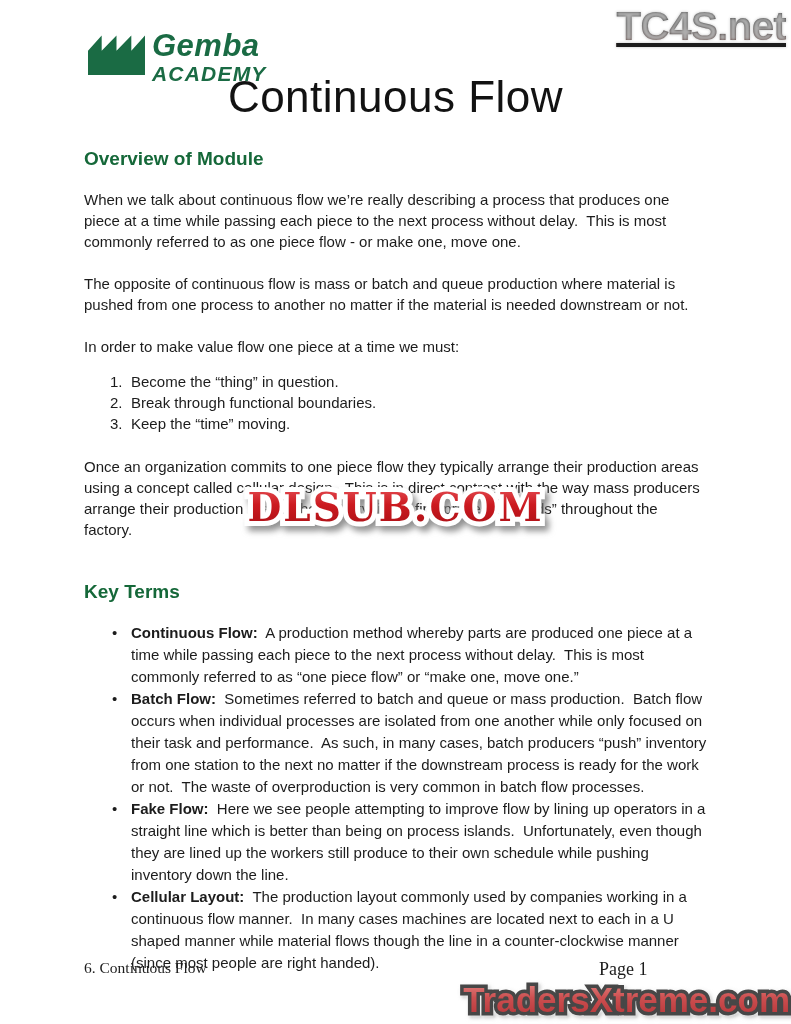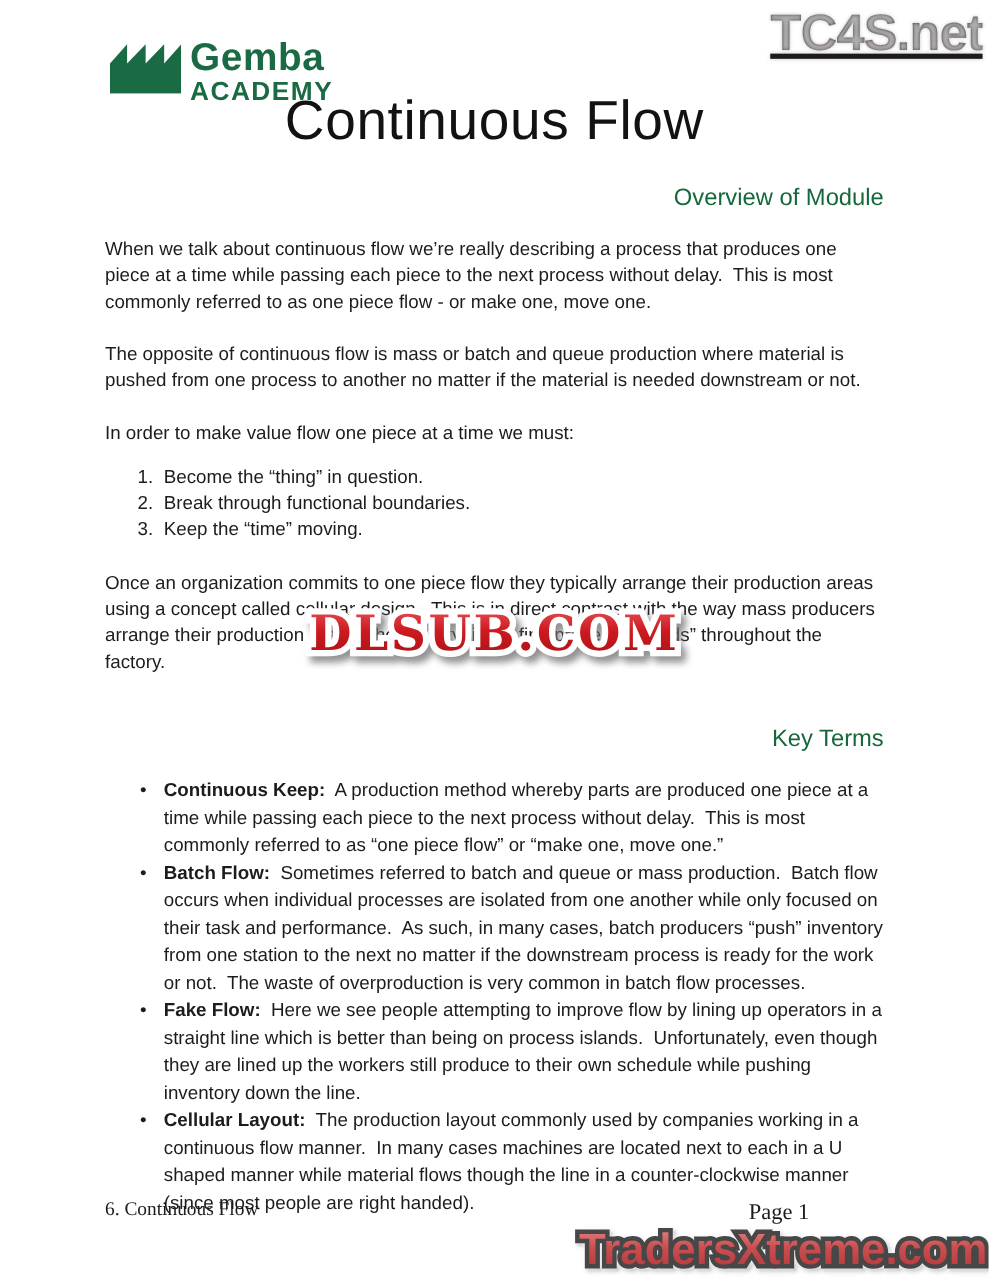--- a/index.html
+++ b/index.html
@@ -8,21 +8,21 @@
     width:791px; height:1024px;
     margin:0 auto;
     background:#ffffff;
     overflow:hidden;
     font-family:"Liberation Sans", sans-serif;
     color:#1c1c1c;
   }
   .content { padding:0 84px; }
 
   
-  .logo { position:absolute; left:88px; top:30px; display:flex; align-items:flex-start; gap:7px; }
+  .logo { position:absolute; left:88px; top:30px; display:flex; align-items:flex-start; gap:7px;font-style:italic; }
   .factory { width:57px; height:45px; background:#1a6b44;
     clip-path: polygon(0 100%, 0 46%, 24% 12%, 24% 46%, 50% 12%, 50% 46%, 76% 12%, 76% 46%, 100% 12%, 100% 100%); }
   .logo-text { line-height:1; }
   .logo-name { font-size:31px; font-weight:bold; color:#1a6b44; letter-spacing:0.5px; }
   .logo-sub  { font-size:21px; font-weight:bold; color:#1a6b44; letter-spacing:1.2px; margin-top:2px; }
 
   
   .wm { position:absolute; white-space:nowrap; pointer-events:none; }
   .wm .layer { position:relative; display:block; }
   .wm .under { position:absolute; left:0; top:0; z-index:0; }
@@ -48,21 +48,21 @@
     filter:drop-shadow(0 0 2px rgba(255,255,255,0.95)) drop-shadow(2px 2px 1px rgba(160,160,160,0.6));text-align:center; }
   .wm-traders .under { -webkit-text-stroke:7px #474747; color:#474747; }
   .wm-traders .over {
     background:linear-gradient(180deg,#e58a87 0%, #cc4f50 45%, #b53438 100%);
     -webkit-background-clip:text; background-clip:text;
     -webkit-text-fill-color:transparent; color:#cc4f50; }
 
   
   h1.title { margin:0; padding-top:73px; text-align:center;
     font-size:44px; font-weight:normal; letter-spacing:0.5px; color:#121212; line-height:1.1; }
-  h2.green { margin:27px 0 0; font-size:19px; font-weight:normal; color:#156839;text-align:right; }
+  h2.green { margin:27px 0 0; font-size:19px; font-weight:bold; color:#156839; }
   h2.keyterms { margin:41px 0 0; }
   p.body { margin:19px 0 0; font-size:15px; line-height:21px; white-space:pre-wrap; }
   p.tight { margin-top:21px; }
 
   ol.numlist { list-style:none; margin:14px 0 0 26px; padding:0; font-size:15px; line-height:21px; }
   ol.numlist li { display:flex; }
   ol.numlist .num { width:21px; flex:0 0 21px; }
 
   ul.terms { list-style:none; margin:19px 0 0 0; padding:0 0 0 28px; font-size:15px; line-height:22px; }
   ul.terms li { position:relative; padding-left:19px; white-space:pre-wrap; }
@@ -114,21 +114,21 @@
           <span class="num">3.</span>
           <span>Keep the “time” moving.</span>
         </li>
     </ol>
 
     <p class="body" style="margin-top:22px">Once an organization commits to one piece flow they typically arrange their production areas using a concept called cellular design.  This is in direct contrast with the way mass producers arrange their production areas where we typically find process “islands” throughout the factory.</p>
 
     <h2 class="green keyterms">Key Terms</h2>
 
     <ul class="terms">
-      <li><b>Continuous Keep:</b><span>  A production method whereby parts are produced one piece at a time while passing each piece to the next process without delay.  This is most commonly referred to as “one piece flow” or “make one, move one.”</span></li>
+      <li><b>Continuous Flow:</b><span>  A production method whereby parts are produced one piece at a time while passing each piece to the next process without delay.  This is most commonly referred to as “one piece flow” or “make one, move one.”</span></li>
       <li><b>Batch Flow:</b><span>  Sometimes referred to batch and queue or mass production.  Batch flow occurs when individual processes are isolated from one another while only focused on their task and performance.  As such, in many cases, batch producers “push” inventory from one station to the next no matter if the downstream process is ready for the work or not.  The waste of overproduction is very common in batch flow processes.</span></li>
       <li><b>Fake Flow:</b><span>  Here we see people attempting to improve flow by lining up operators in a straight line which is better than being on process islands.  Unfortunately, even though they are lined up the workers still produce to their own schedule while pushing inventory down the line.</span></li>
       <li><b>Cellular Layout:</b><span>  The production layout commonly used by companies working in a continuous flow manner.  In many cases machines are located next to each in a U shaped manner while material flows though the line in a counter-clockwise manner (since most people are right handed).</span></li>
     </ul>
   </div>
 
   <div class="wm wm-dlsub">
     <span class="layer">
       <span class="under" aria-hidden="true">DLSUB.COM</span>
       <span class="over">DLSUB.COM</span>

